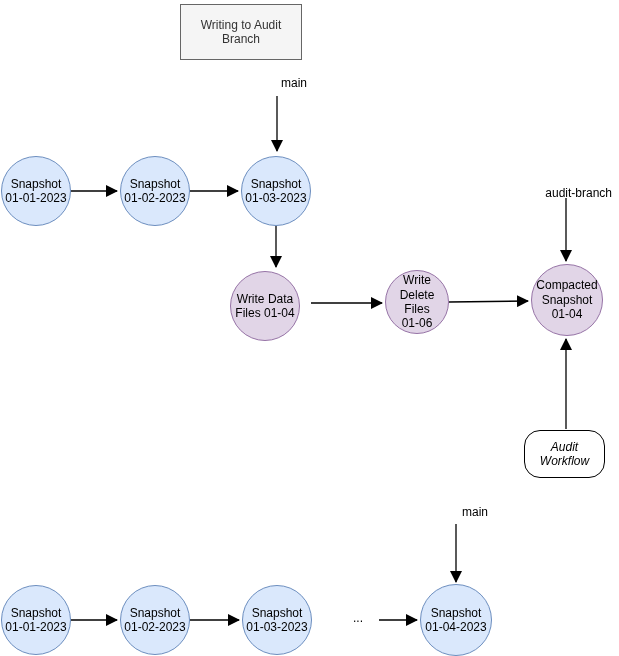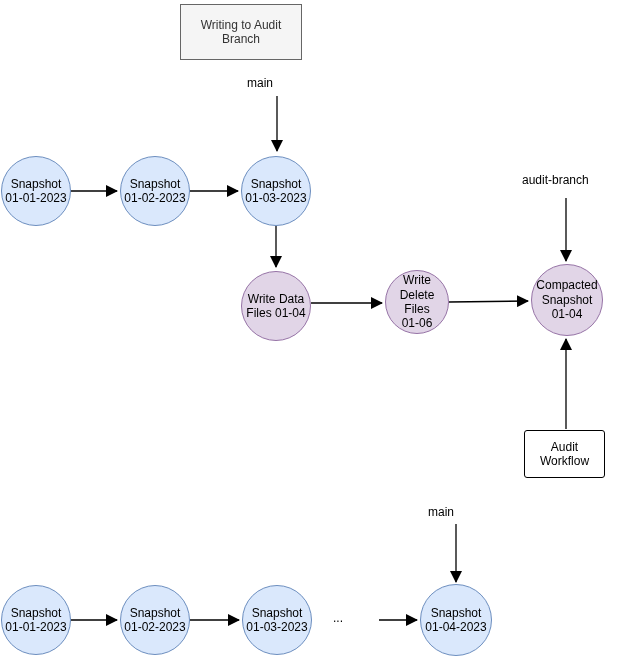--- a/index.html
+++ b/index.html
@@ -54,25 +54,26 @@
     border: 1px solid var(--write-stroke);
   }
   .title-box {
     background: var(--title-fill);
     border: 1px solid var(--title-stroke);
     color: var(--title-text-color);
   }
   .workflow-box {
     background: var(--workflow-fill);
     border: 1px solid var(--workflow-stroke);
-    border-radius: 3px;
+    border-radius: 16px;
+    font-style: italic;
   }
   .free-label {
     position: absolute;
-    text-align: left;
+    text-align: right;
     font-size: 12px;
     color: var(--text-color);
   }
 </style>
 </head>
 <body>
 
 <div id="canvas">
 
   <svg id="edges">
@@ -100,30 +101,30 @@
 
   <div class="free-label" style="left:247px; top:76px; width:60px;">main</div>
 
   <div class="node circle blue" style="left:1px; top:156px; width:70px; height:70px;">Snapshot
 01-01-2023</div>
   <div class="node circle blue" style="left:120px; top:156px; width:70px; height:70px;">Snapshot
 01-02-2023</div>
   <div class="node circle blue" style="left:241px; top:156px; width:70px; height:70px;">Snapshot
 01-03-2023</div>
 
-  <div class="node circle purple" style="left:241px; top:271px; width:70px; height:70px;">Write Data
+  <div class="node circle purple" style="left:230px; top:271px; width:70px; height:70px;">Write Data
 Files 01-04</div>
   <div class="node circle purple" style="left:385px; top:270px; width:64px; height:64px;">Write
 Delete Files
 01-06</div>
   <div class="node circle purple" style="left:531px; top:264px; width:72px; height:72px;">Compacted
 Snapshot
 01-04</div>
 
-  <div class="free-label" style="left:522px; top:173px; width:90px;">audit-branch</div>
+  <div class="free-label" style="left:522px; top:186px; width:90px;">audit-branch</div>
 
   <div class="node workflow-box" style="left:524px; top:430px; width:81px; height:48px;">Audit
 Workflow</div>
 
 
   <div class="free-label" style="left:428px; top:505px; width:60px;">main</div>
 
   <div class="node circle blue" style="left:1px; top:585px; width:70px; height:70px;">Snapshot
 01-01-2023</div>
   <div class="node circle blue" style="left:120px; top:585px; width:70px; height:70px;">Snapshot

